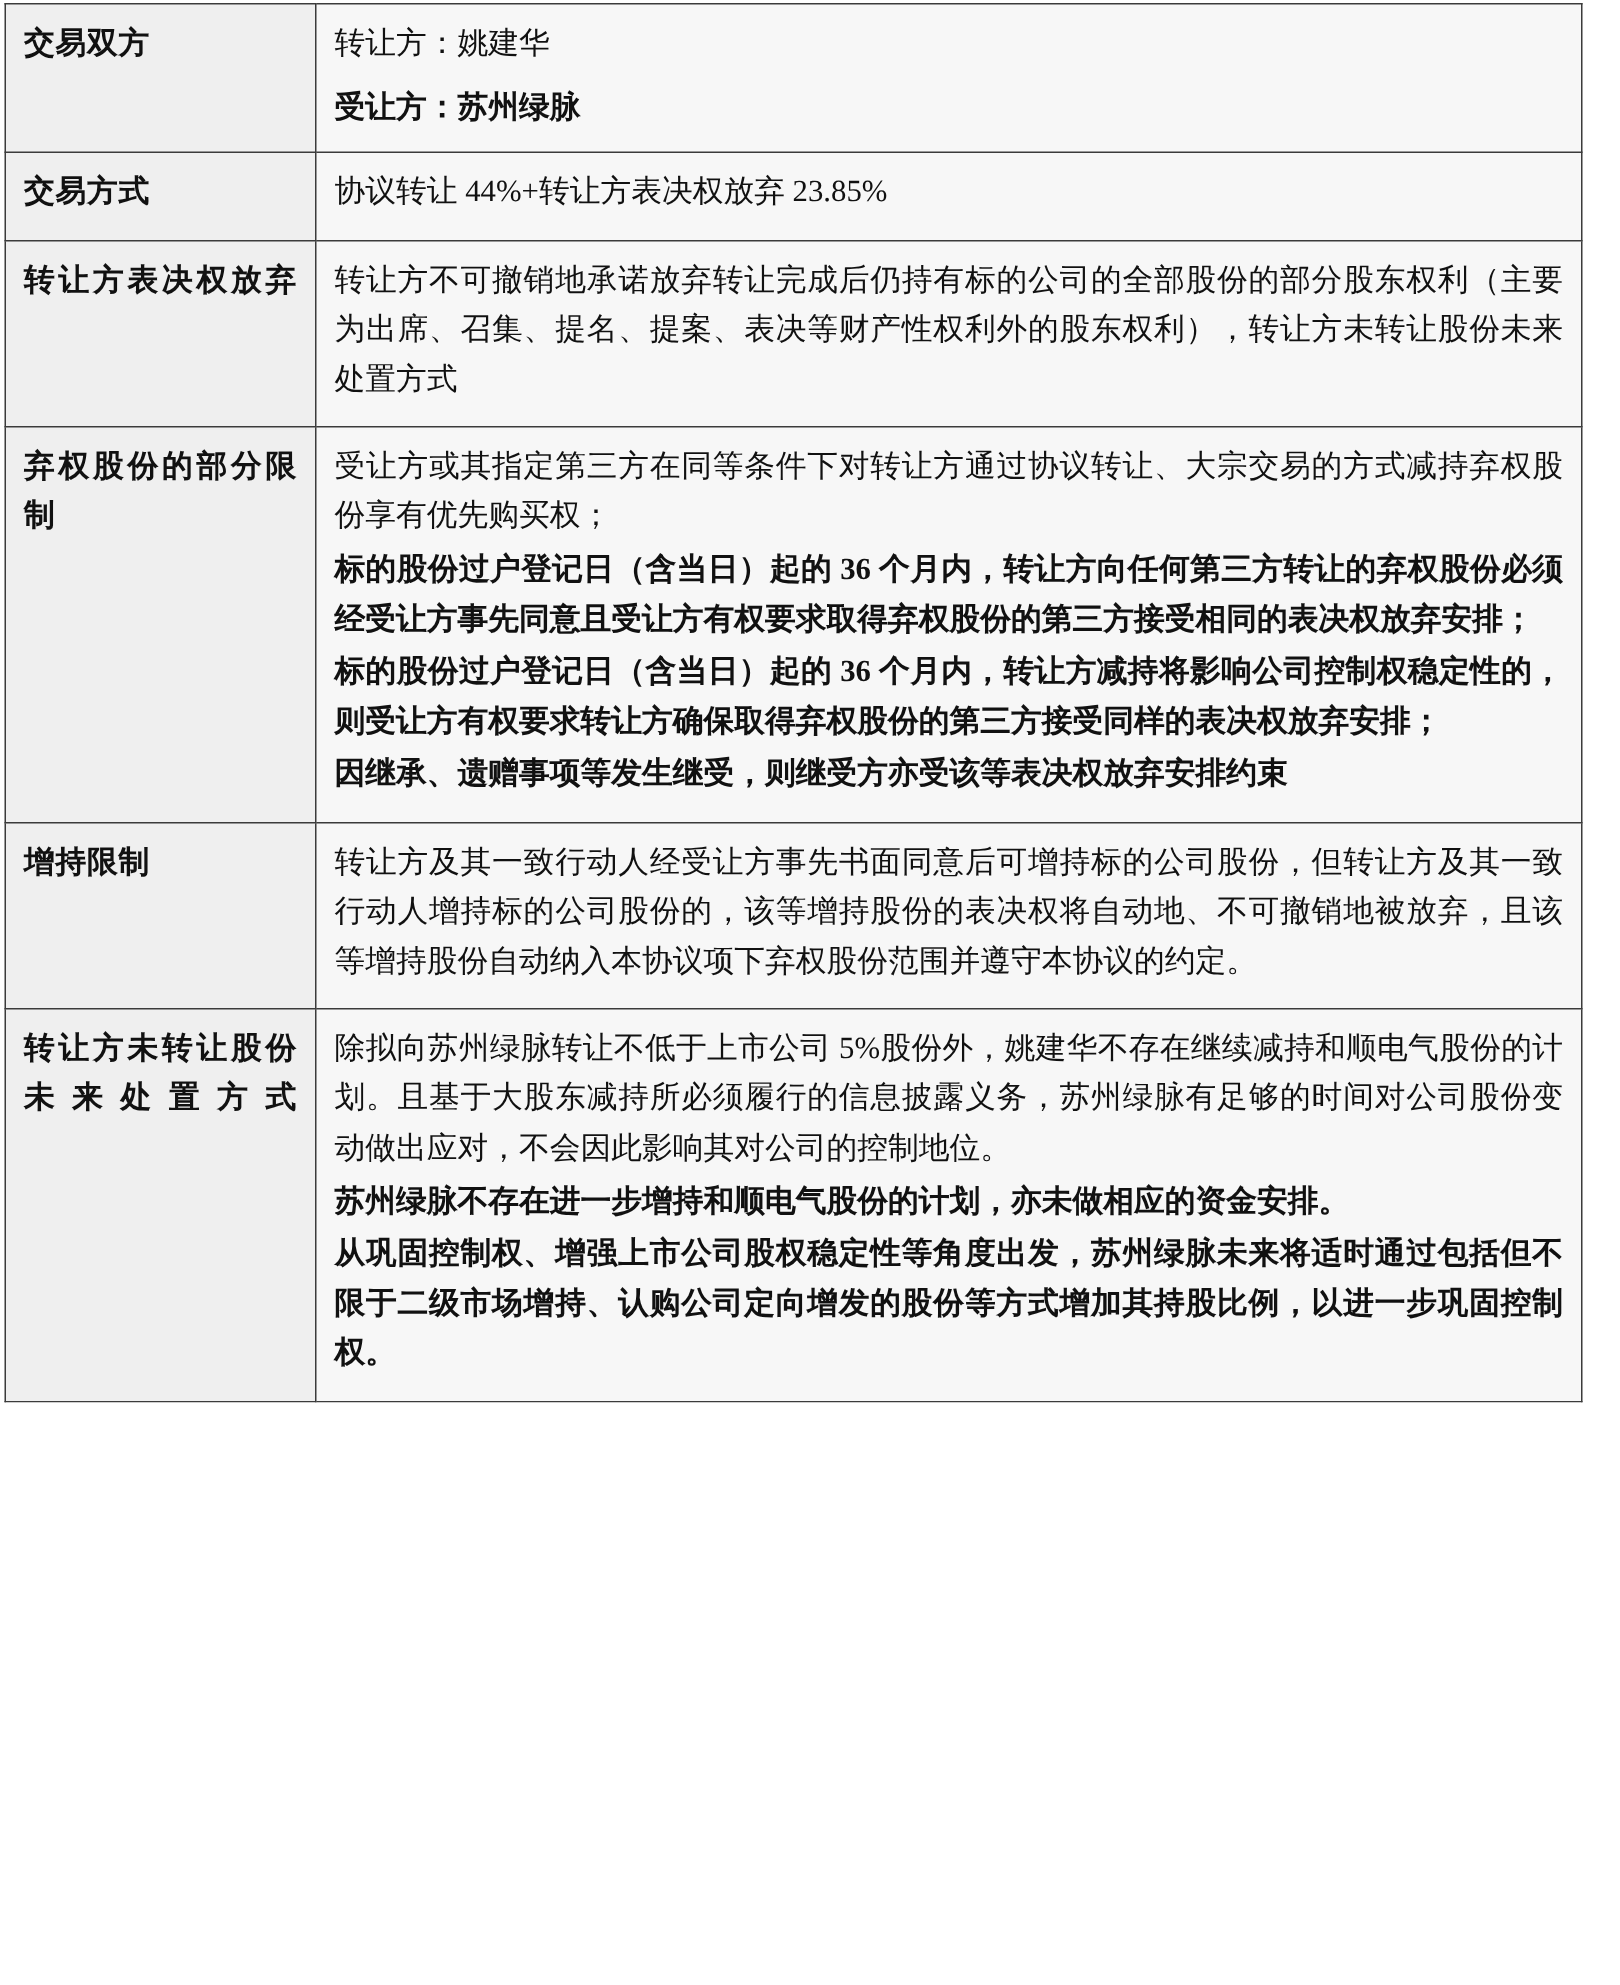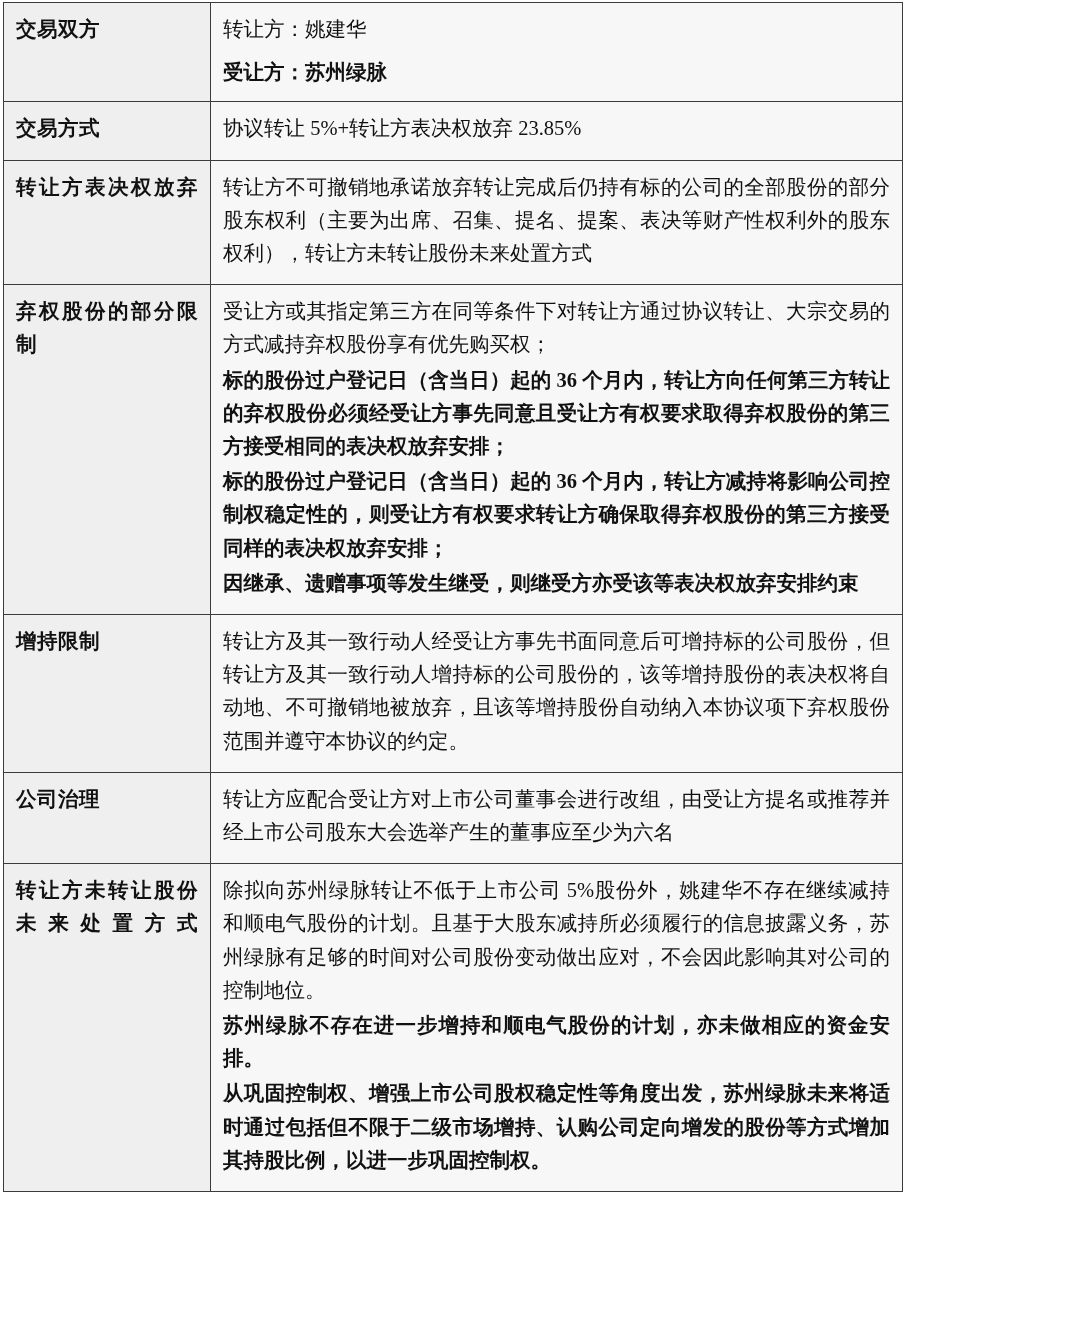--- a/index.html
+++ b/index.html
@@ -11,21 +11,21 @@
     width: 1080px;
     font-family: "Liberation Serif", "DejaVu Serif", serif;
     color: #111;
   }
   .doc {
     width: 1080px;
     box-sizing: border-box;
     padding: 2px 0 0 0;
   }
   table.agreement {
-    width: 900px;
+    width: 1052px;
     margin: 0 3px;
     border-collapse: collapse;
     table-layout: fixed;
   }
   table.agreement td {
     border: 1px solid #3b3b3b;
     vertical-align: top;
     padding: 10px 12px 12px 12px;
     font-size: 20.5px;
     line-height: 1.62;
@@ -81,21 +81,21 @@
           <p>转让方：姚建华</p>
           <p>受让方：苏州绿脉</p>
         </td>
       </tr>
 
       <tr>
         <td class="label">
           <span class="lbl">交易方式</span>
         </td>
         <td class="content">
-          <p>协议转让 5%+转让方表决权放弃 23.85%</p>
+          <p>协议转让 44%+转让方表决权放弃 23.85%</p>
         </td>
       </tr>
 
       <tr>
         <td class="label justify">
           <span class="lbl">转让方表决权放弃</span>
         </td>
         <td class="content">
           <p>转让方不可撤销地承诺放弃转让完成后仍持有标的公司的全部股份的部分股东权利（主要为出席、召集、提名、提案、表决等财产性权利外的股东权利），转让方未转让股份未来处置方式</p>
         </td>
@@ -116,28 +116,20 @@
 
       <tr>
         <td class="label">
           <span class="lbl">增持限制</span>
         </td>
         <td class="content">
           <p>转让方及其一致行动人经受让方事先书面同意后可增持标的公司股份，但转让方及其一致行动人增持标的公司股份的，该等增持股份的表决权将自动地、不可撤销地被放弃，且该等增持股份自动纳入本协议项下弃权股份范围并遵守本协议的约定。</p>
         </td>
       </tr>
 
-      <tr>
-        <td class="label">
-          <span class="lbl">公司治理</span>
-        </td>
-        <td class="content">
-          <p>转让方应配合受让方对上市公司董事会进行改组，由受让方提名或推荐并经上市公司股东大会选举产生的董事应至少为六名</p>
-        </td>
-      </tr>
 
 
       <tr>
         <td class="label justify">
           <span class="lbl">转让方未转让股份未来处置方式</span>
         </td>
         <td class="content pad-bottom">
           <p>除拟向苏州绿脉转让不低于上市公司 5%股份外，姚建华不存在继续减持和顺电气股份的计划。且基于大股东减持所必须履行的信息披露义务，苏州绿脉有足够的时间对公司股份变动做出应对，不会因此影响其对公司的控制地位。</p>
           <p>苏州绿脉不存在进一步增持和顺电气股份的计划，亦未做相应的资金安排。</p>
           <p>从巩固控制权、增强上市公司股权稳定性等角度出发，苏州绿脉未来将适时通过包括但不限于二级市场增持、认购公司定向增发的股份等方式增加其持股比例，以进一步巩固控制权。</p>

